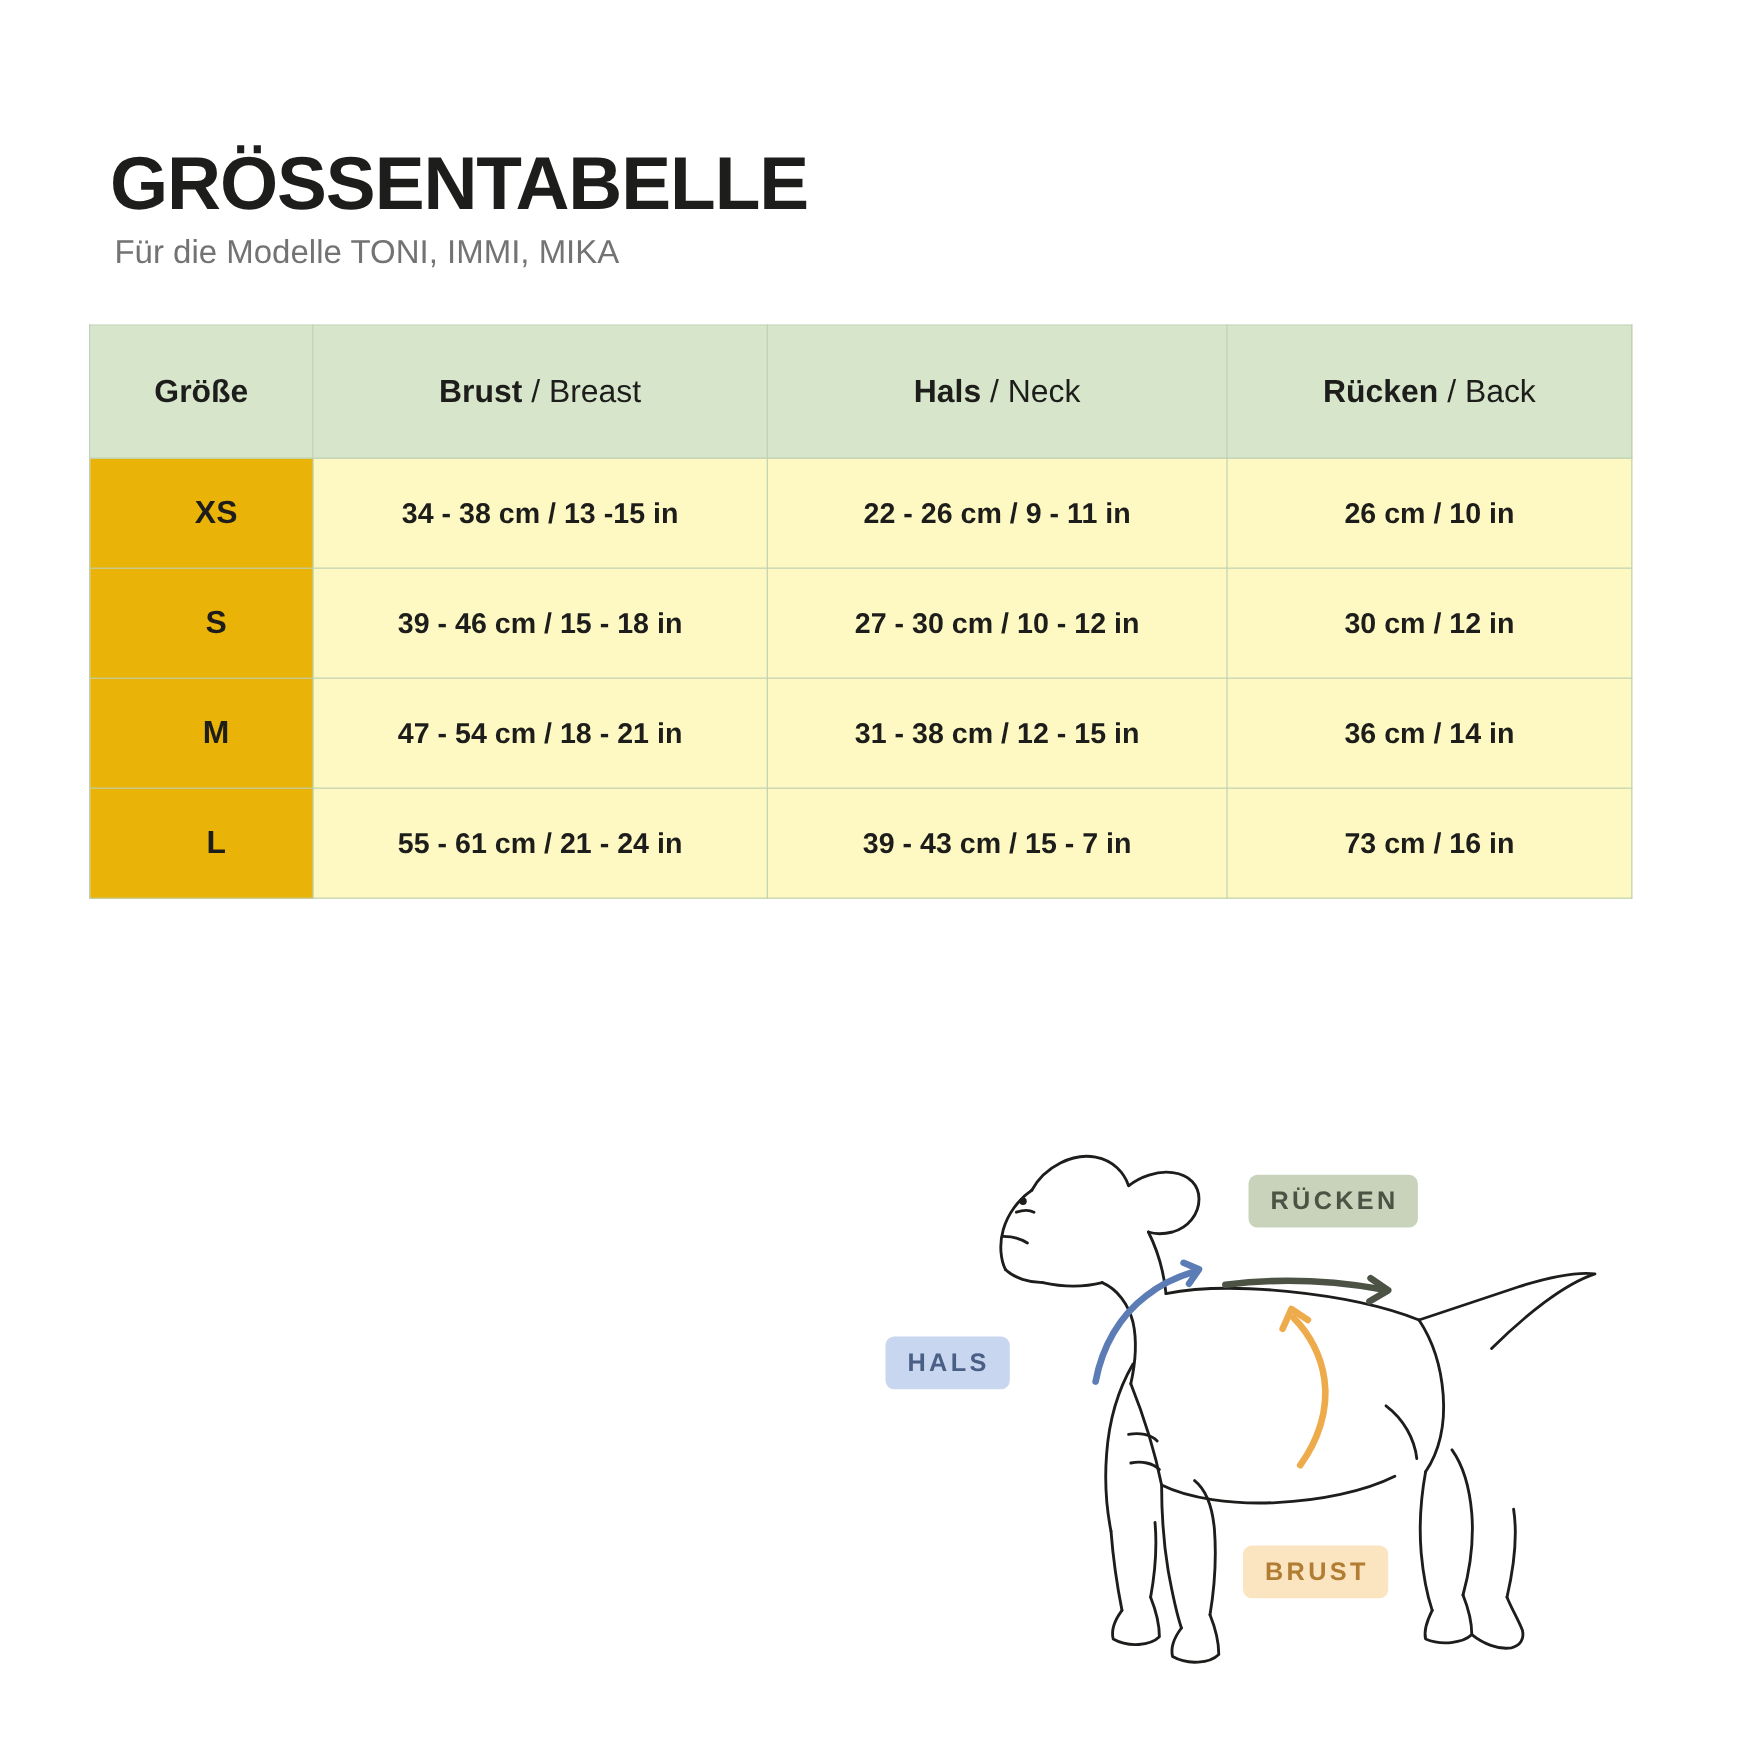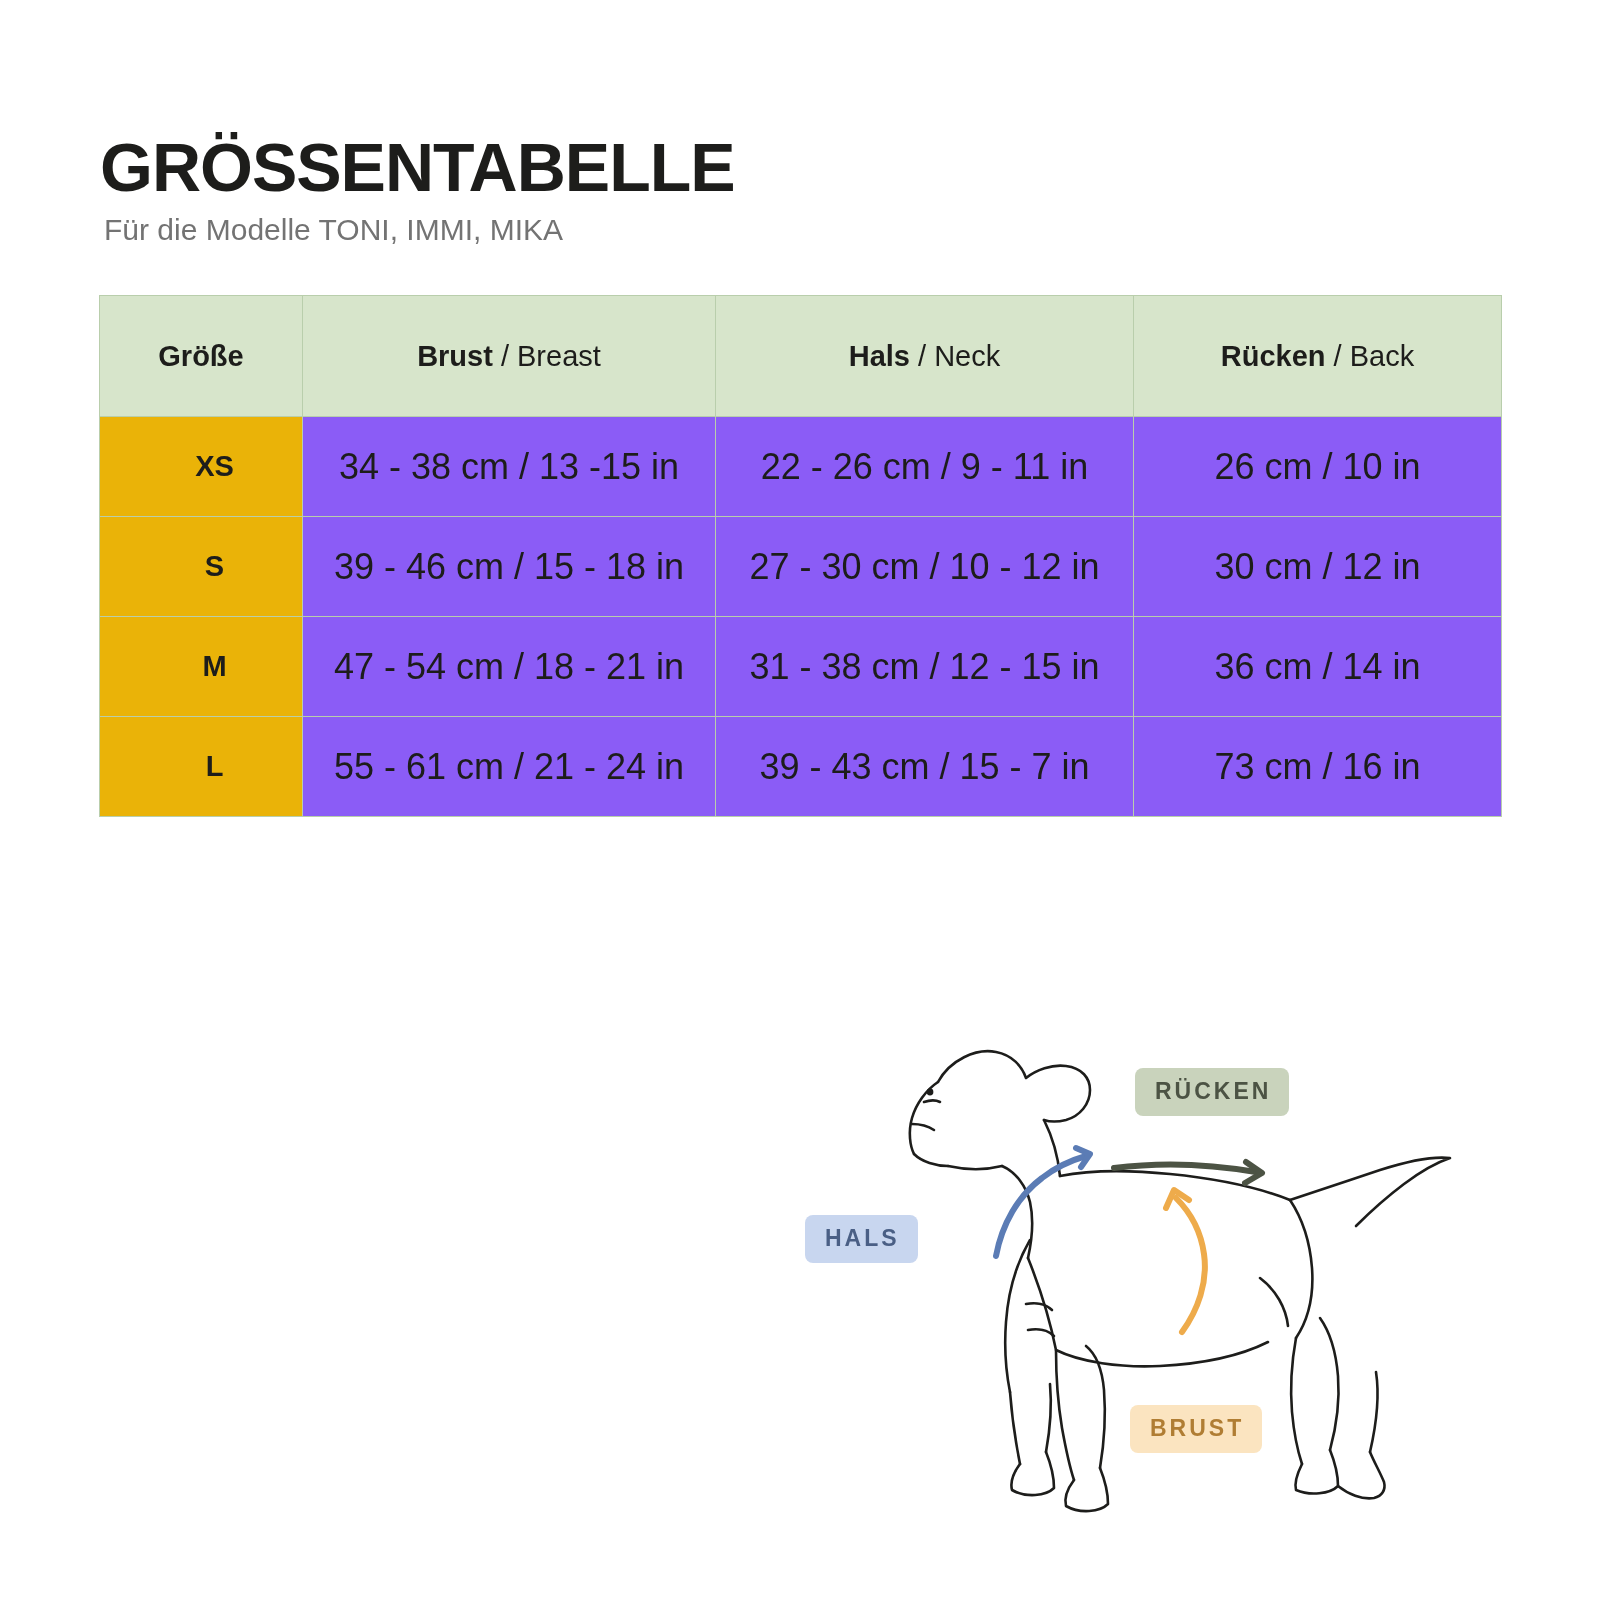--- a/index.html
+++ b/index.html
@@ -40,21 +40,21 @@
   .subtitle {
     font-size: 30px;
     font-weight: normal;
     margin: 10px 0 0 4px;
     color: #737373;
   }
 
   
   .table-wrap {
     position: absolute;
-    left: 99px;
+    left: 81px;
     top: 295px;
     width: 1390px;
   }
   table.size-table {
     border-collapse: collapse;
     width: 100%;
     table-layout: fixed;
   }
   table.size-table th,
   table.size-table td {
@@ -82,23 +82,24 @@
     width: 410px;
   }
   .col-neck {
     width: 415px;
   }
   .col-back {
     width: 365px;
   }
   table.size-table tbody td {
     height: 97px;
-    font-size: 36px;
-    color: #1d1d1b;
-    background: #8b5cf6;
+    font-size: 26px;
+    color: #1d1d1b;
+    background: #fef9c3;
+    font-weight: bold;
   }
   table.size-table tbody td.size-cell {
     background: #eab308;
     font-weight: bold;
     font-size: 29px;
     padding-left: 28px;
   }
 
   
   .illustration {

